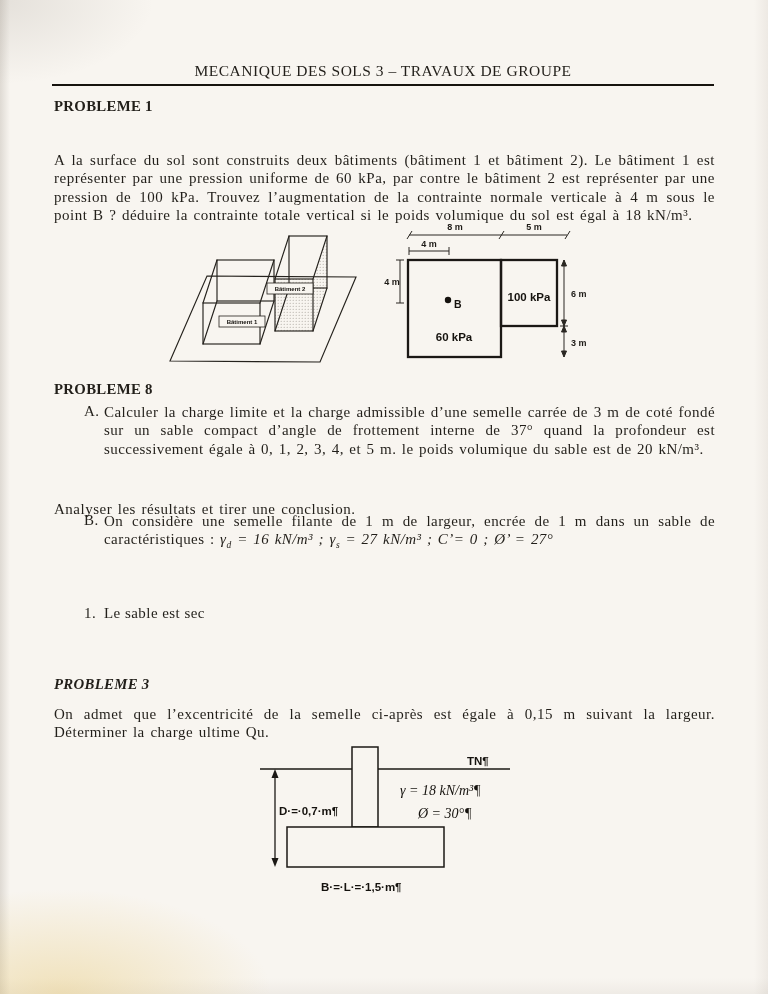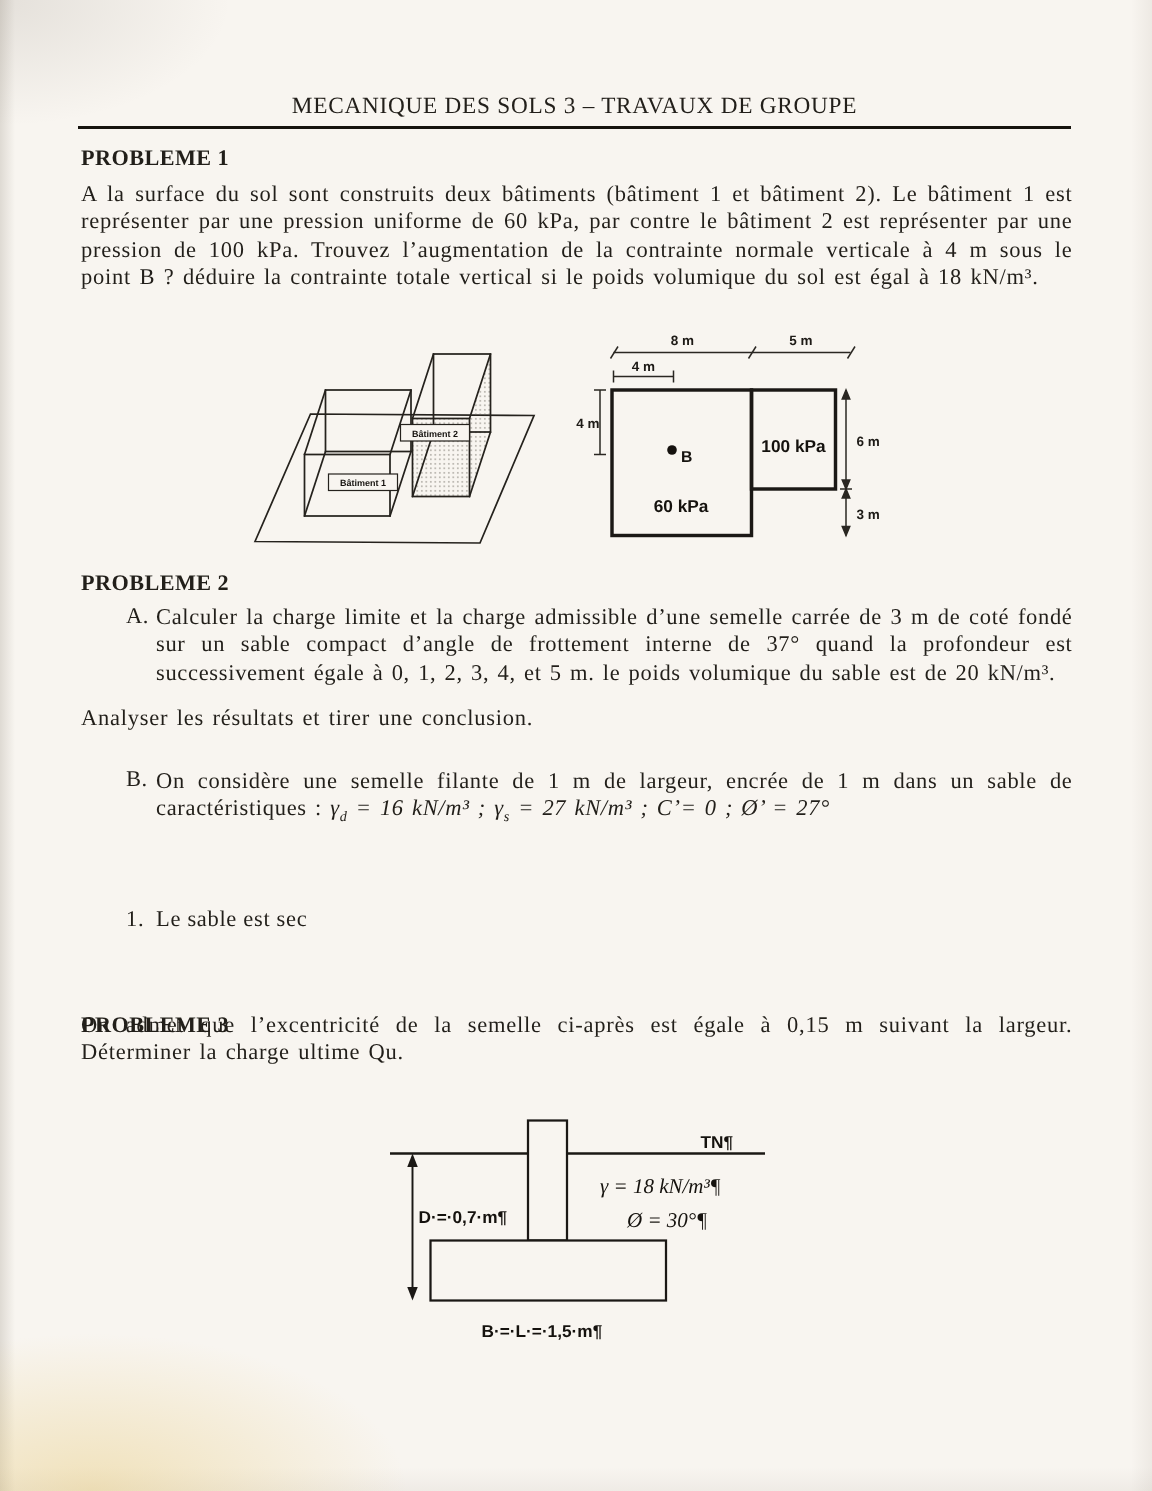--- a/index.html
+++ b/index.html
@@ -17,21 +17,21 @@
     color:#221f1a;
   }
   .title{
     position:absolute;top:62px;left:52px;width:662px;text-align:center;
     font-weight:normal;font-size:15.5px;letter-spacing:.5px;
   }
   .rule{position:absolute;top:84px;left:52px;width:662px;height:2px;background:#16130e;}
   .heading{position:absolute;left:54px;font-weight:bold;font-size:14.8px;letter-spacing:.3px;}
   .para{
     position:absolute;left:54px;width:661px;text-align:justify;
-    font-size:15px;line-height:18.3px;letter-spacing:.5px;word-spacing:1.4px;
+    font-size:15px;line-height:18.3px;letter-spacing:.5px;word-spacing:1.4px;margin-top:30px;
   }
   .item{position:absolute;left:84px;width:631px;}
   .item .lbl{position:absolute;left:0;top:0;font-size:15px;letter-spacing:.4px;}
   .item .txt{
     margin-left:20px;text-align:justify;font-size:15px;line-height:18.3px;
     letter-spacing:.45px;word-spacing:1.3px;
   }
   .mi{font-style:italic;}
   sub{font-size:9.5px;font-style:italic;line-height:0;}
   .cases{position:absolute;left:84px;top:605px;font-size:15px;letter-spacing:.45px;}
@@ -137,42 +137,42 @@
       <polygon points="181,39 178.5,45 183.5,45" fill="#2a2722"></polygon>
       <polygon points="181,105 178.5,99 183.5,99" fill="#2a2722"></polygon>
       <polygon points="181,105 178.5,111 183.5,111" fill="#2a2722"></polygon>
       <polygon points="181,136 178.5,130 183.5,130" fill="#2a2722"></polygon>
       <line x1="177" y1="105" x2="185" y2="105"></line>
     </g>
     <text x="188" y="76" class="dimtxt">6 m</text>
     <text x="188" y="125" class="dimtxt">3 m</text>
   </svg>
 
-  <div class="heading" style="top:381px;">PROBLEME 2</div>
+  <div class="heading" style="top:381px;">PROBLEME 8</div>
 
   <div class="item" style="top:403px;">
     <span class="lbl">A.</span>
     <div class="txt">Calculer la charge limite et la charge admissible d’une semelle carrée de 3 m de coté fondé sur un sable compact d’angle de frottement interne de 37° quand la profondeur est successivement égale à 0, 1, 2, 3, 4, et 5 m. le poids volumique du sable est de 20 kN/m³.</div>
   </div>
 
   <div class="para" style="top:470px;">Analyser les résultats et tirer une conclusion.</div>
 
   <div class="item" style="top:512px;">
     <span class="lbl">B.</span>
     <div class="txt"><span>On considère une semelle filante de 1 m de largeur, encrée de 1 m dans un sable de caractéristiques : </span><span class="mi">γ</span><sub>d</sub><span class="mi"> = 16 kN/m³ ; </span><span class="mi">γ</span><sub>s</sub><span class="mi"> = 27 kN/m³ ; C’= 0 ; Ø’ = 27°</span></div>
   </div>
 
 
   <div class="cases">
     <div class="case">
       <span class="num">1.</span><span>Le sable est sec</span>
     </div>
   </div>
 
-  <div class="heading" style="top:676px;">PROBLEME 3</div>
+  <div class="heading" style="top:676px;font-style:italic;">PROBLEME 3</div>
   <div class="para" style="top:675px;">On admet que l’excentricité de la semelle ci-après est égale à 0,15 m suivant la largeur. Déterminer la charge ultime Qu.</div>
 
   <svg style="left:245px;top:736px;" width="280" height="162" viewBox="0 0 280 162">
 
     <line x1="15" y1="33" x2="265" y2="33" stroke="#1b1815" stroke-width="1.7"></line>
     <text x="222" y="29" class="sanslbl">TN¶</text>
 
     <rect x="107" y="11" width="26" height="80" class="ftg"></rect>
 
     <rect x="42" y="91" width="157" height="40" class="ftg"></rect>

